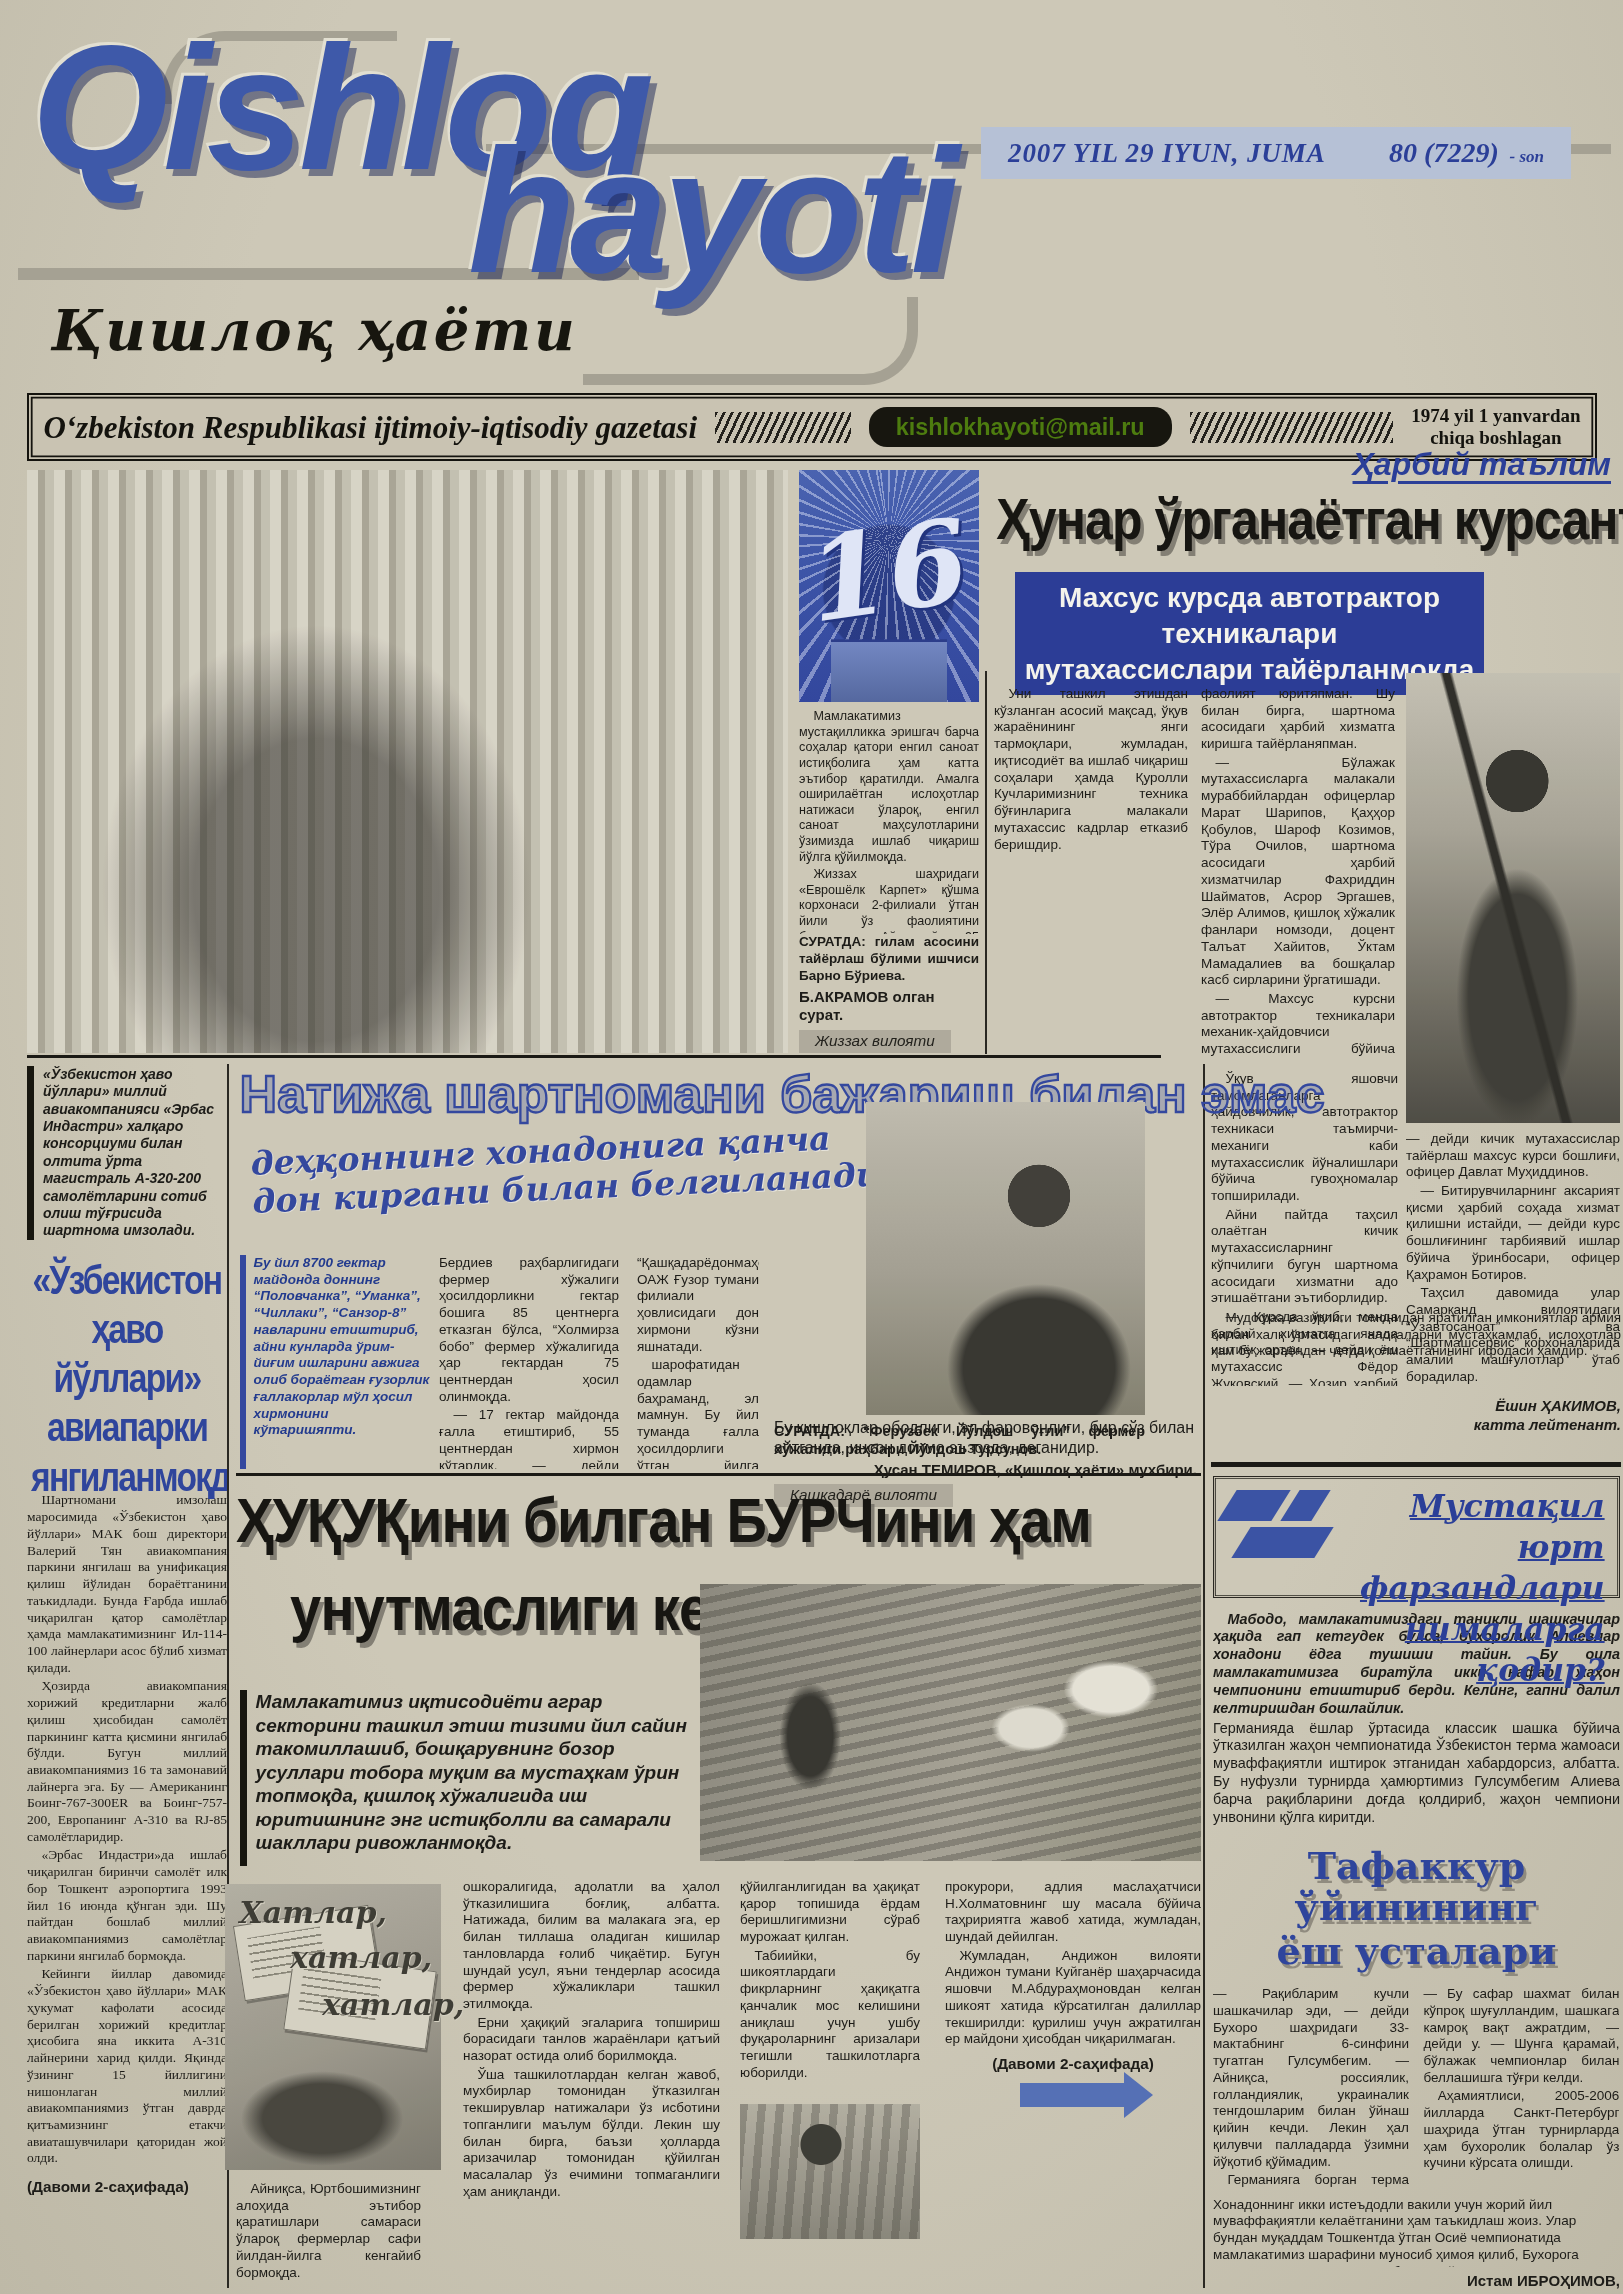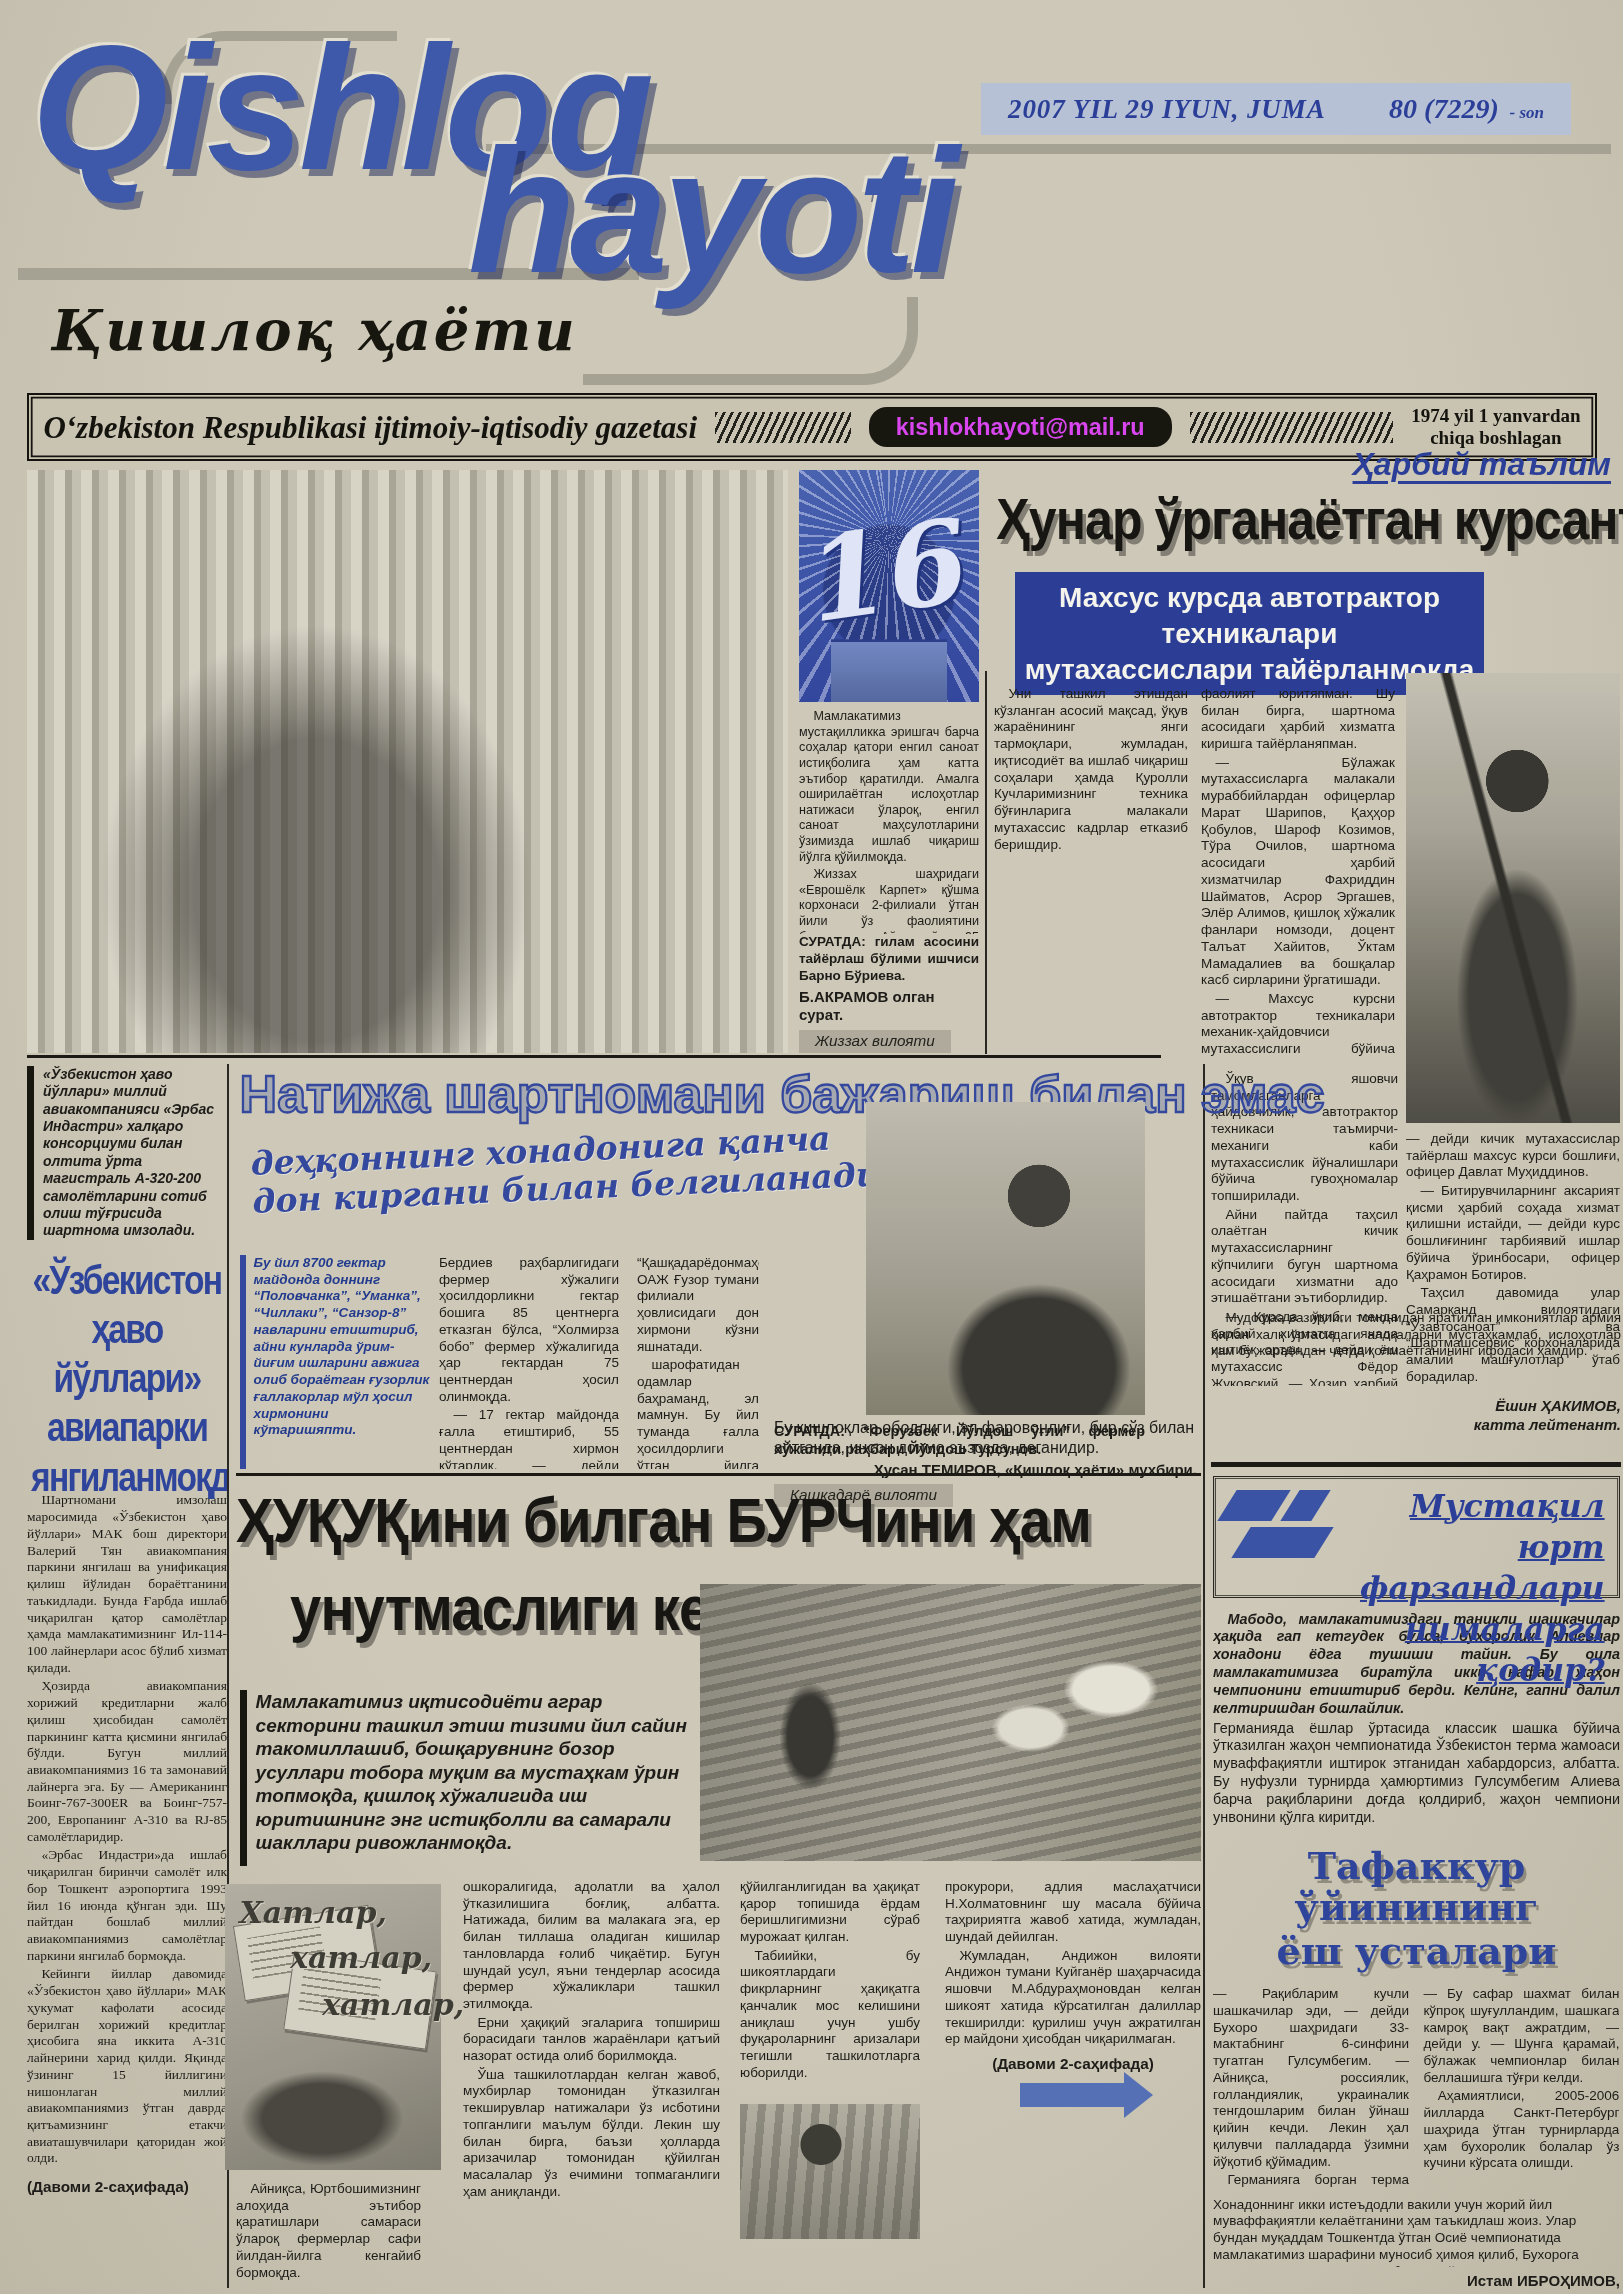--- a/index.html
+++ b/index.html
@@ -12,31 +12,31 @@
   .vrule{position:absolute;width:1.8px;background:#2a2822;}
   .hrule{position:absolute;height:2.7px;background:#1b1a15;}
 
   
   .deco{position:absolute;background:#a5a193;}
   .logo{font:italic 900 176px/0.85 "Liberation Sans",sans-serif;color:#3e59a9;
         letter-spacing:-5.4px;text-shadow:-2.7px -2.7px 0 #e2dfd1, 6.3px 7.2px 0 rgba(26,36,86,0.5);white-space:nowrap;}
   .script-logo{font:italic bold 56px/1 "DejaVu Serif",serif;color:#17160f;letter-spacing:2.7px;white-space:nowrap;}
   .datebar{background:#b6c1d6;display:flex;align-items:center;justify-content:space-between;
            padding:0 27px;box-sizing:border-box;color:#2b3f98;
-           font-family:"Liberation Serif",serif;font-style:italic;font-weight:bold;}
+           font-family:"Liberation Serif",serif;font-style:italic;font-weight:bold;margin-top:44px;}
   .datebar .d1{font-size:27px;letter-spacing:0.9px;}
   .datebar .d2{font-size:28px;}
   .datebar .d3{font-size:17px;margin-left:7.2px;}
 
   
   .strip{border:2.7px solid #14130e;box-shadow:inset 0 0 0 1.8px #c9c3b2, inset 0 0 0 3.6px #14130e;
          display:flex;align-items:center;gap:18px;padding:0 14.4px;box-sizing:border-box;background:#c9c3b2;}
   .strip .t{font:italic bold 31px/1 "Liberation Serif",serif;white-space:nowrap;color:#14130e;}
   .hatch{height:31px;background:repeating-linear-gradient(115deg,#23211c 0 2.7px,transparent 2.7px 7.2px);}
-  .pill{background:#17160f;color:#d946ef;border-radius:18px;padding:6.3px 27px;font-size:23.4px;font-weight:bold;white-space:nowrap;}
+  .pill{background:#17160f;color:#4d7c0f;border-radius:18px;padding:6.3px 27px;font-size:23.4px;font-weight:bold;white-space:nowrap;}
   .founded{font:bold 19px/1.15 "Liberation Serif",serif;text-align:center;white-space:nowrap;color:#14130e;}
 
   .rubric{color:#2b3f98;font:italic bold 32px/1 "Liberation Sans",sans-serif;text-align:right;
           text-decoration:underline;text-underline-offset:6.3px;text-decoration-thickness:2.7px;}
 
   
   .hl-black{font-weight:900;color:#171612;white-space:nowrap;
             text-shadow:3.6px 4.5px 0 rgba(118,114,104,0.85);letter-spacing:-0.9px;}
   .banner{background:#2c3d96;color:#f4f3ec;font-weight:bold;font-size:28px;line-height:1.28;
           text-align:center;padding:8px 9px;box-sizing:border-box;}

